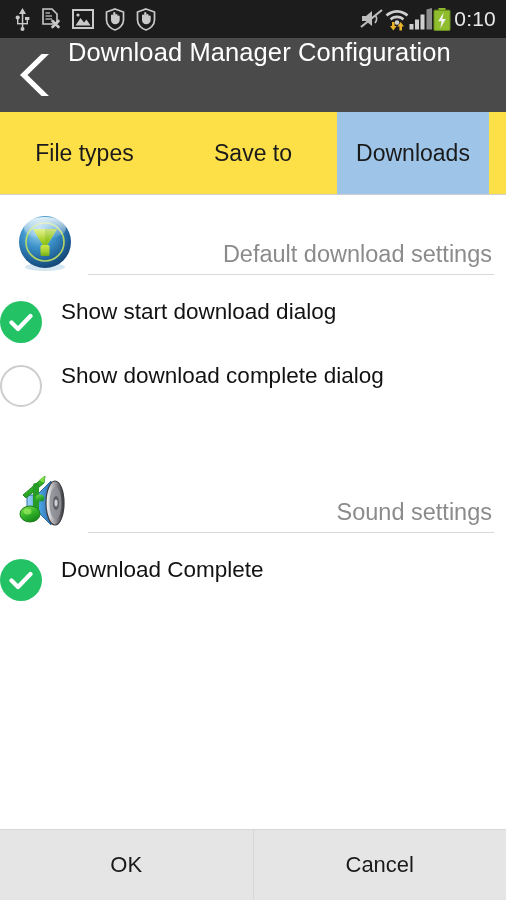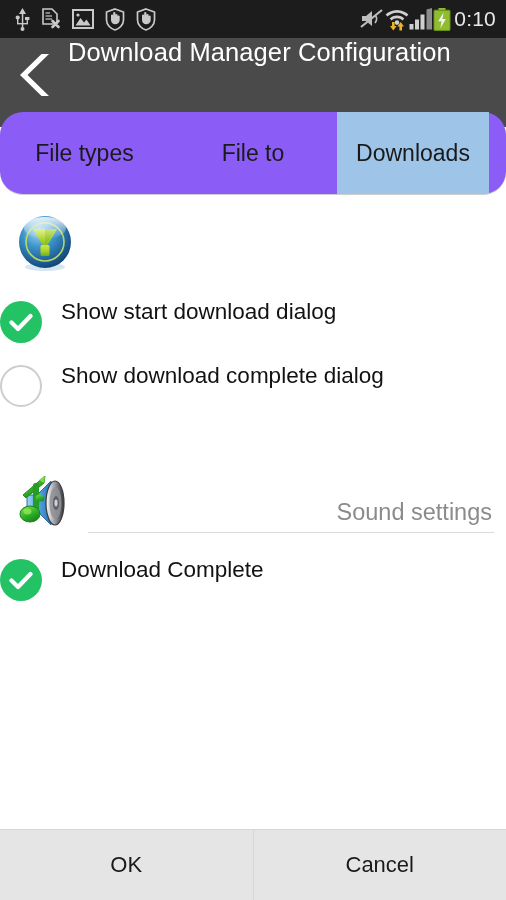--- a/index.html
+++ b/index.html
@@ -35,21 +35,21 @@
     justify-content:center; padding-left:8px; cursor:pointer;
   }
   .title-text{
     color:#ffffff; font-size:25.5px; font-weight:400;
     letter-spacing:.1px; margin-left:4px;
   }
 
   
   .tabbar{
     position:absolute; left:0; top:112px; width:506px; height:83px;
-    background:#8b5cf6; display:flex; border-bottom:1px solid #cfcfcf;border-radius:23px;
+    background:#fde047; display:flex; border-bottom:1px solid #cfcfcf;
   }
   .tab{
     display:flex; align-items:center; justify-content:center;
     font-size:23px; color:#1a1a1a; cursor:pointer; height:100%;
   }
   .tab.t0{ width:169px; }
   .tab.t1{ width:168px; }
   .tab.t2{ width:152px; }
   .tab.selected{ background:#9ec5e8; }
 
@@ -202,21 +202,21 @@
     <div class="back-btn">
       <svg width="34" height="46" viewBox="0 0 34 46">
         <path d="M30 2 L8.5 23 L30 44 L22.5 44 L1 23 L22.5 2 Z" fill="#ffffff"></path>
       </svg>
     </div>
     <div class="title-text">Download Manager Configuration</div>
   </div>
 
   <div class="tabbar">
     <div class="tab t0">File types</div>
-    <div class="tab t1">File to</div>
+    <div class="tab t1">Save to</div>
     <div class="tab t2 selected">Downloads</div>
   </div>
 
   <div class="content">
 
     <div class="sp-c"></div>
 
     <div class="section-head">
       <div class="sec-icon">
         <svg width="58" height="58" viewBox="0 0 58 58">
@@ -239,20 +239,23 @@
           </defs>
           <ellipse cx="29" cy="52" rx="20" ry="4" fill="#9fc8e0" opacity="0.45"></ellipse>
           <circle cx="29" cy="27" r="26" fill="url(#orbg)"></circle>
           <circle cx="29" cy="27" r="19" fill="none" stroke="#bfe060" stroke-width="1.6" opacity="0.92"></circle>
           <path d="M17 14 L41 14 L29 34 Z" fill="url(#arrg)"></path>
           <rect x="24.5" y="30" width="9" height="11" rx="1.5" fill="url(#arrg)"></rect>
           <path d="M29 31 L41 14 L29 14 Z" fill="#86bb1f" opacity="0.55"></path>
           <ellipse cx="29" cy="13" rx="21" ry="11" fill="url(#glossg)"></ellipse>
         </svg>
       </div>
+      <div class="sec-rule">
+        <div class="sec-label">Default download settings</div>
+      </div>
     </div>
 
     <div class="sp-a"></div>
 
     <div class="opt-row">
       <div class="cbx on">
         <svg width="24" height="19" viewBox="0 0 24 19">
           <path d="M2.5 9.5 L9 16 L21.5 3" fill="none" stroke="#ffffff" stroke-width="4.2" stroke-linecap="round" stroke-linejoin="round"></path>
         </svg>
       </div>

